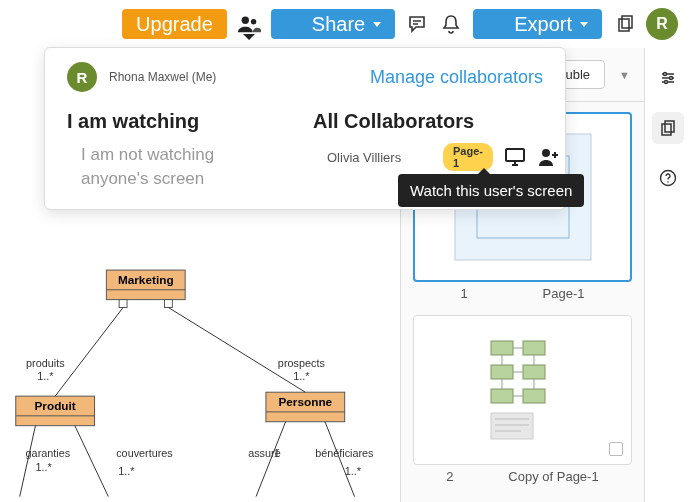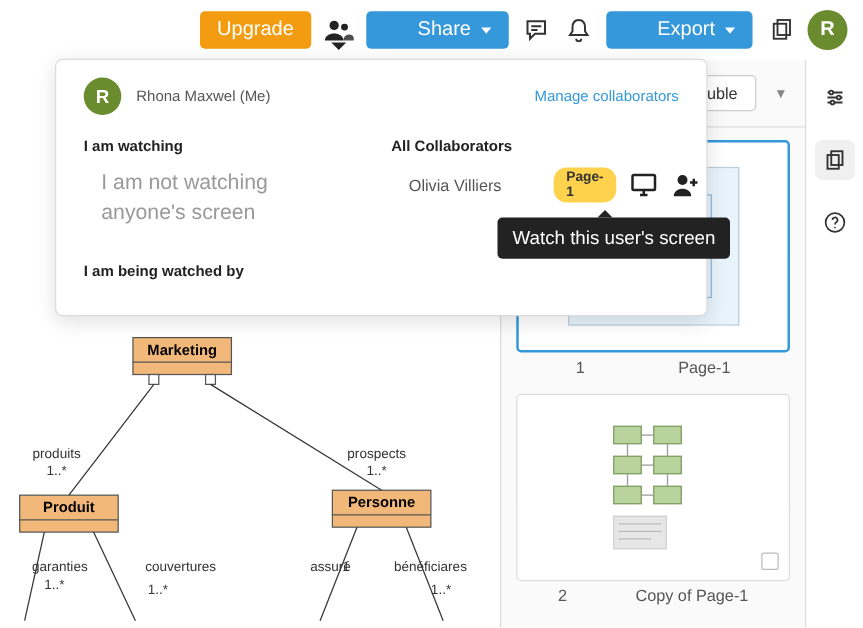--- a/index.html
+++ b/index.html
@@ -18,21 +18,21 @@
 
   
   .topbar {
     position: absolute; top: 0; left: 0; right: 0; height: 48px;
     display: flex; align-items: center; justify-content: flex-end;
     gap: 10px; padding: 0 12px;
   }
   .btn {
     height: 30px; border-radius: 4px; color: #fff; border: none;
     padding: 0 14px; display: inline-flex; align-items: center; gap: 8px;
-    font-size: 16px; cursor: pointer;
+    font-size: 20px; cursor: pointer;
   }
   .btn-orange { background: var(--orange); }
   .btn-blue { background: var(--blue); padding-left: 41px; }
   .caret { width: 0; height: 0; border-left: 4px solid transparent; border-right: 4px solid transparent; border-top: 5px solid #fff; }
   .icon { display: inline-flex; align-items: center; justify-content: center; width: 24px; height: 24px; color: #333; cursor: pointer; }
   .avatar {
     width: 32px; height: 32px; border-radius: 50%; background: var(--green);
     color: #fff; display: inline-flex; align-items: center; justify-content: center;
     font-weight: bold; font-size: 16px;
   }
@@ -40,24 +40,24 @@
   
   .popover {
     position: absolute; top: 47px; left: 44px; width: 522px;
     background: #fff; border: 1px solid var(--grey-border); border-radius: 6px;
     box-shadow: 0 4px 16px rgba(0,0,0,.12);
     padding: 14px 22px 18px; z-index: 20;
   }
   .popover-header { display: flex; align-items: center; justify-content: space-between; }
   .popover-header .me { display: flex; align-items: center; gap: 12px; }
   .popover-header .name { font-size: 12px; color: #555; }
-  .manage { color: var(--blue); font-size: 12px; cursor: pointer; }
+  .manage { color: var(--blue); font-size: 18px; cursor: pointer; }
   .cols { display: flex; margin-top: 18px; gap: 8px; }
   .col { flex: 0 0 50%; }
-  .col h4 { margin: 0 0 10px; font-size: 12px; color: #222; }
+  .col h4 { margin: 0 0 10px; font-size: 20px; color: #222; }
   .muted { color: var(--grey-text-light); font-size: 17px; line-height: 1.4; }
   .collab-row { display: flex; align-items: center; margin-top: 4px; }
   .collab-name { flex: 0 0 130px; color: #555; }
   .page-badge {
     background: var(--yellow); border-radius: 10px; padding: 2px 10px;
     font-size: 11px; font-weight: bold; color: #333; margin-right: 10px;
   }
   .collab-actions { display: flex; align-items: center; gap: 10px; }
   .tooltip {
     position: absolute; left: 398px; top: 174px;
@@ -149,21 +149,20 @@
     <div class="me">
       <span class="avatar" style="width:30px;height:30px;font-size:15px">R</span>
       <span class="name">Rhona Maxwel (Me)</span>
     </div>
     <span class="manage">Manage collaborators</span>
   </div>
   <div class="cols">
     <div class="col">
       <h4>I am watching</h4>
       <div class="muted" style="padding-left:14px;max-width:190px">I am not watching anyone's screen</div>
-      <h4 style="margin-top:28px">I am being watched by</h4>
     </div>
     <div class="col">
       <h4>All Collaborators</h4>
       <div class="collab-row">
         <span class="collab-name" style="padding-left:14px">Olivia Villiers</span>
         <span class="page-badge">Page-1</span>
         <span class="collab-actions">
           <span class="icon">
             <svg width="22" height="20" viewBox="0 0 22 20">
                 <rect x="2" y="2" width="18" height="12" rx="1" fill="none" stroke="#222" stroke-width="2"></rect>

